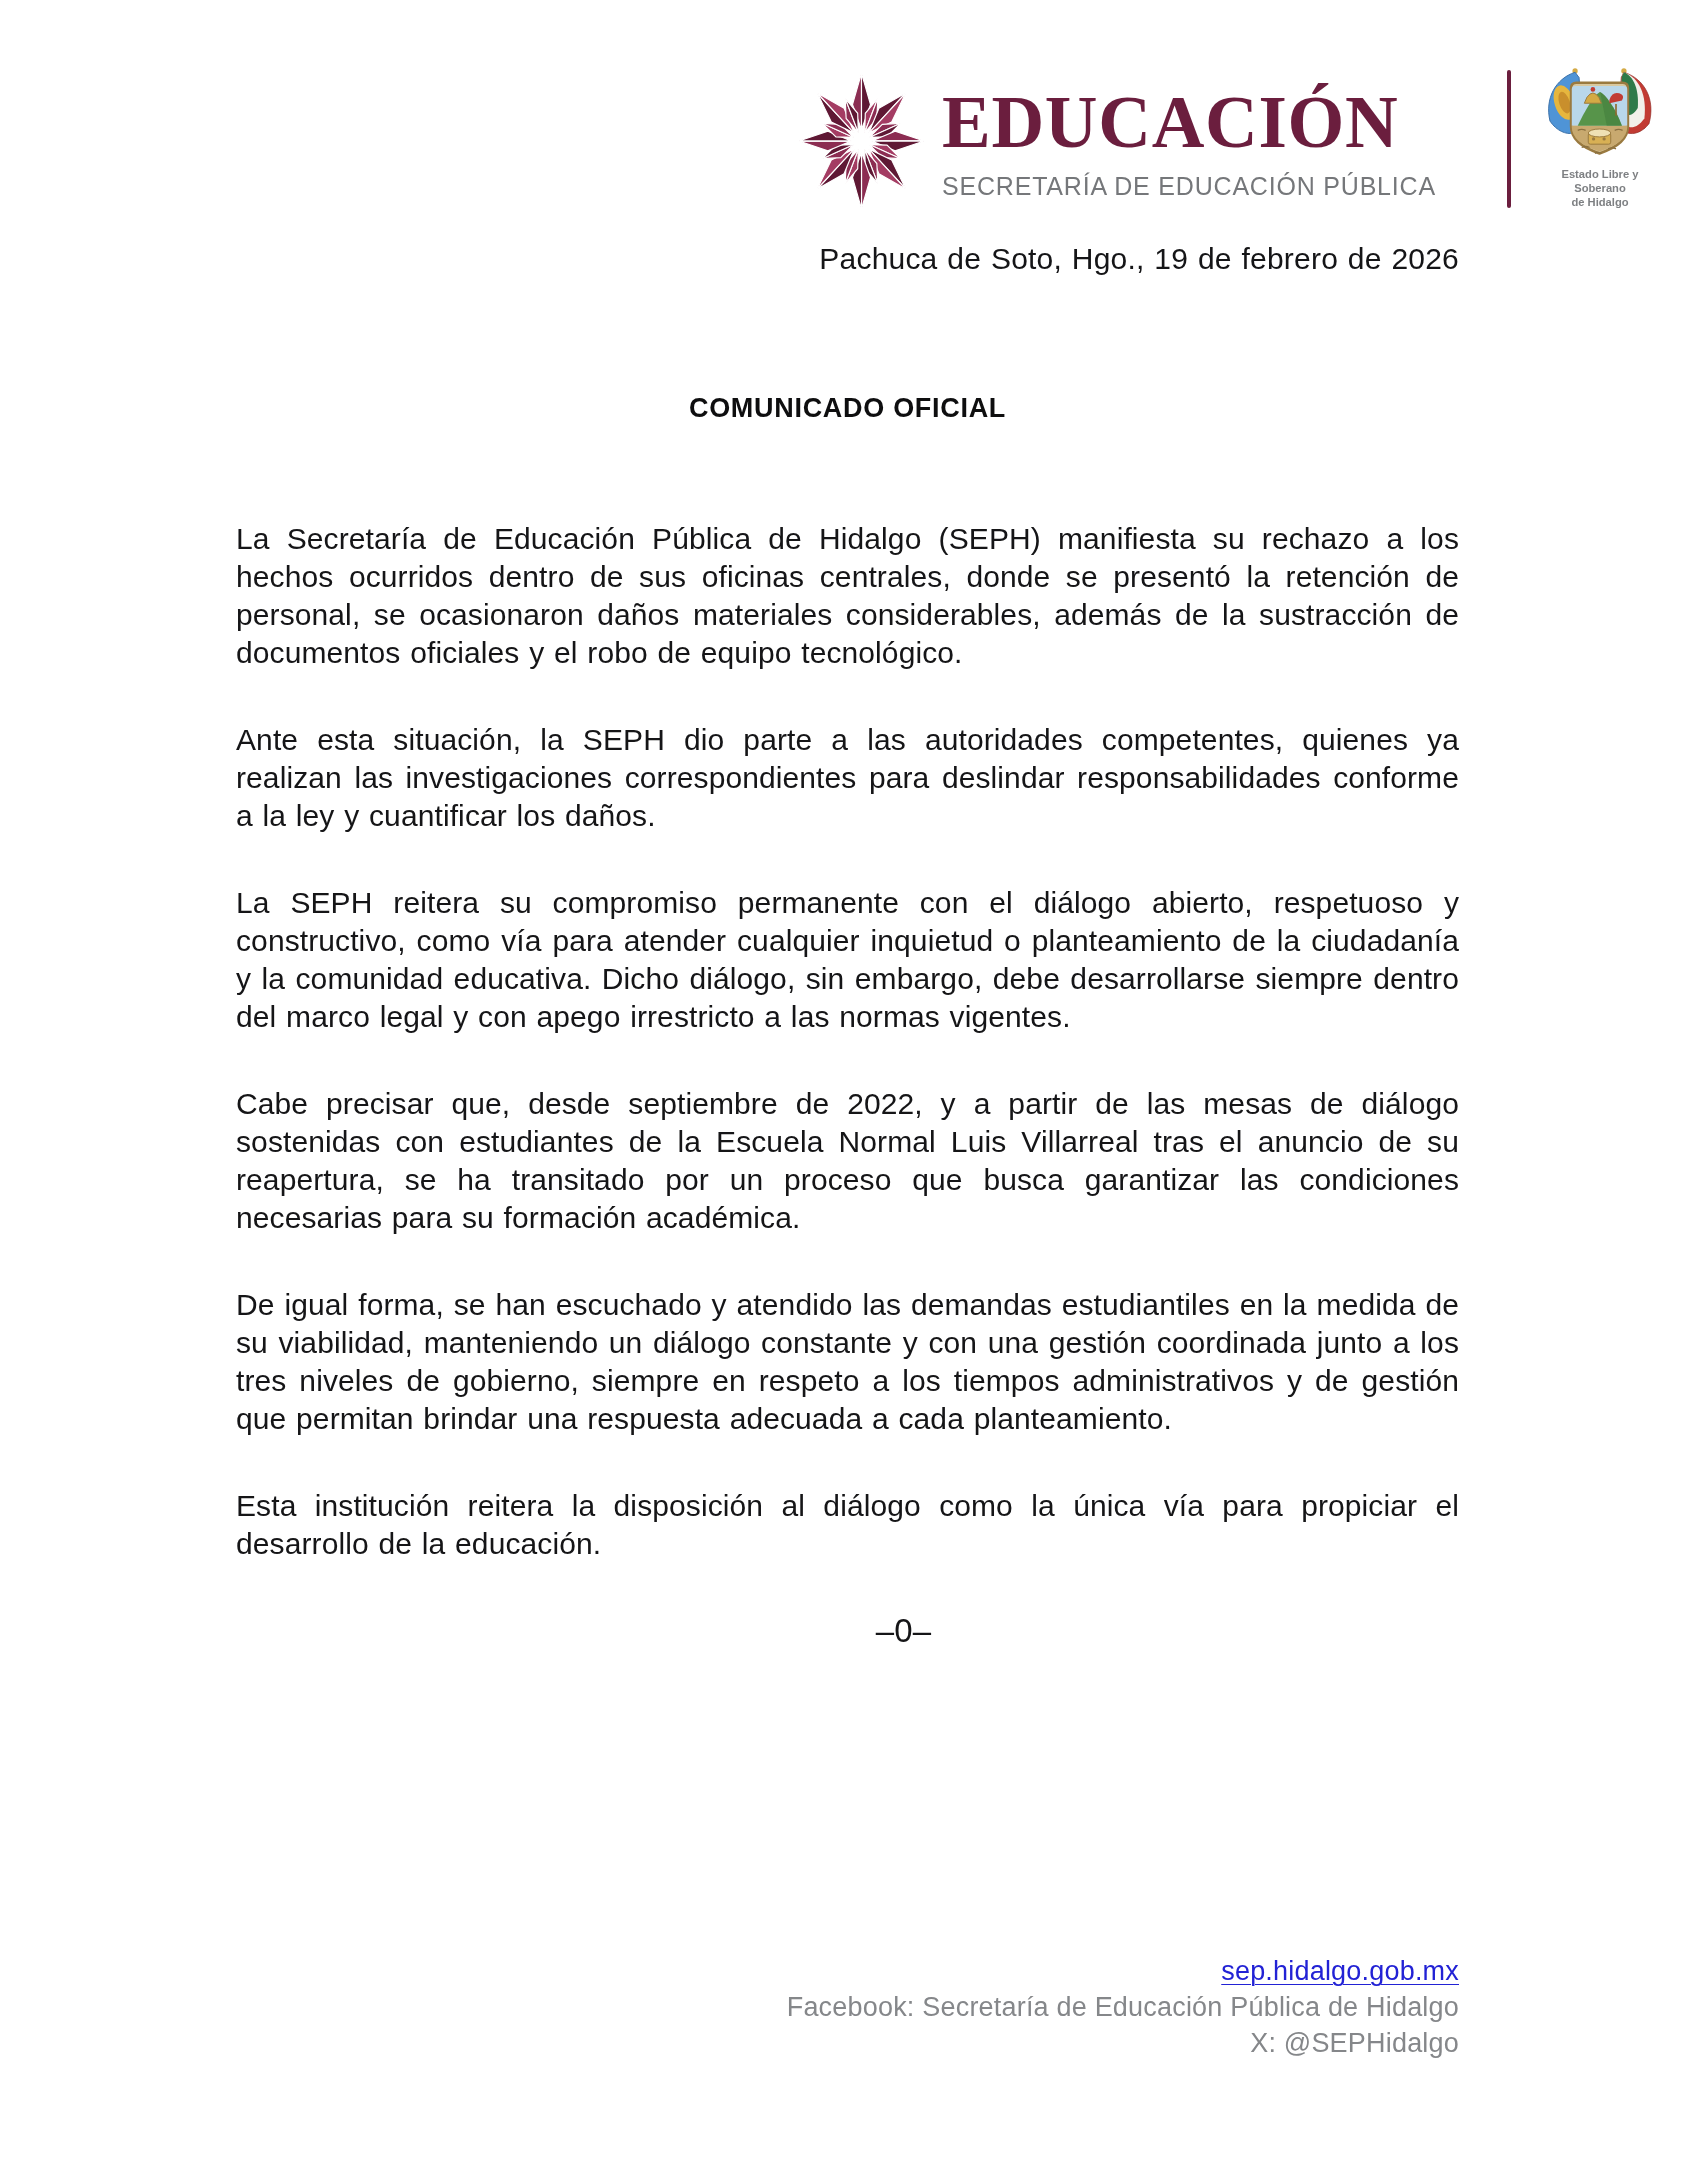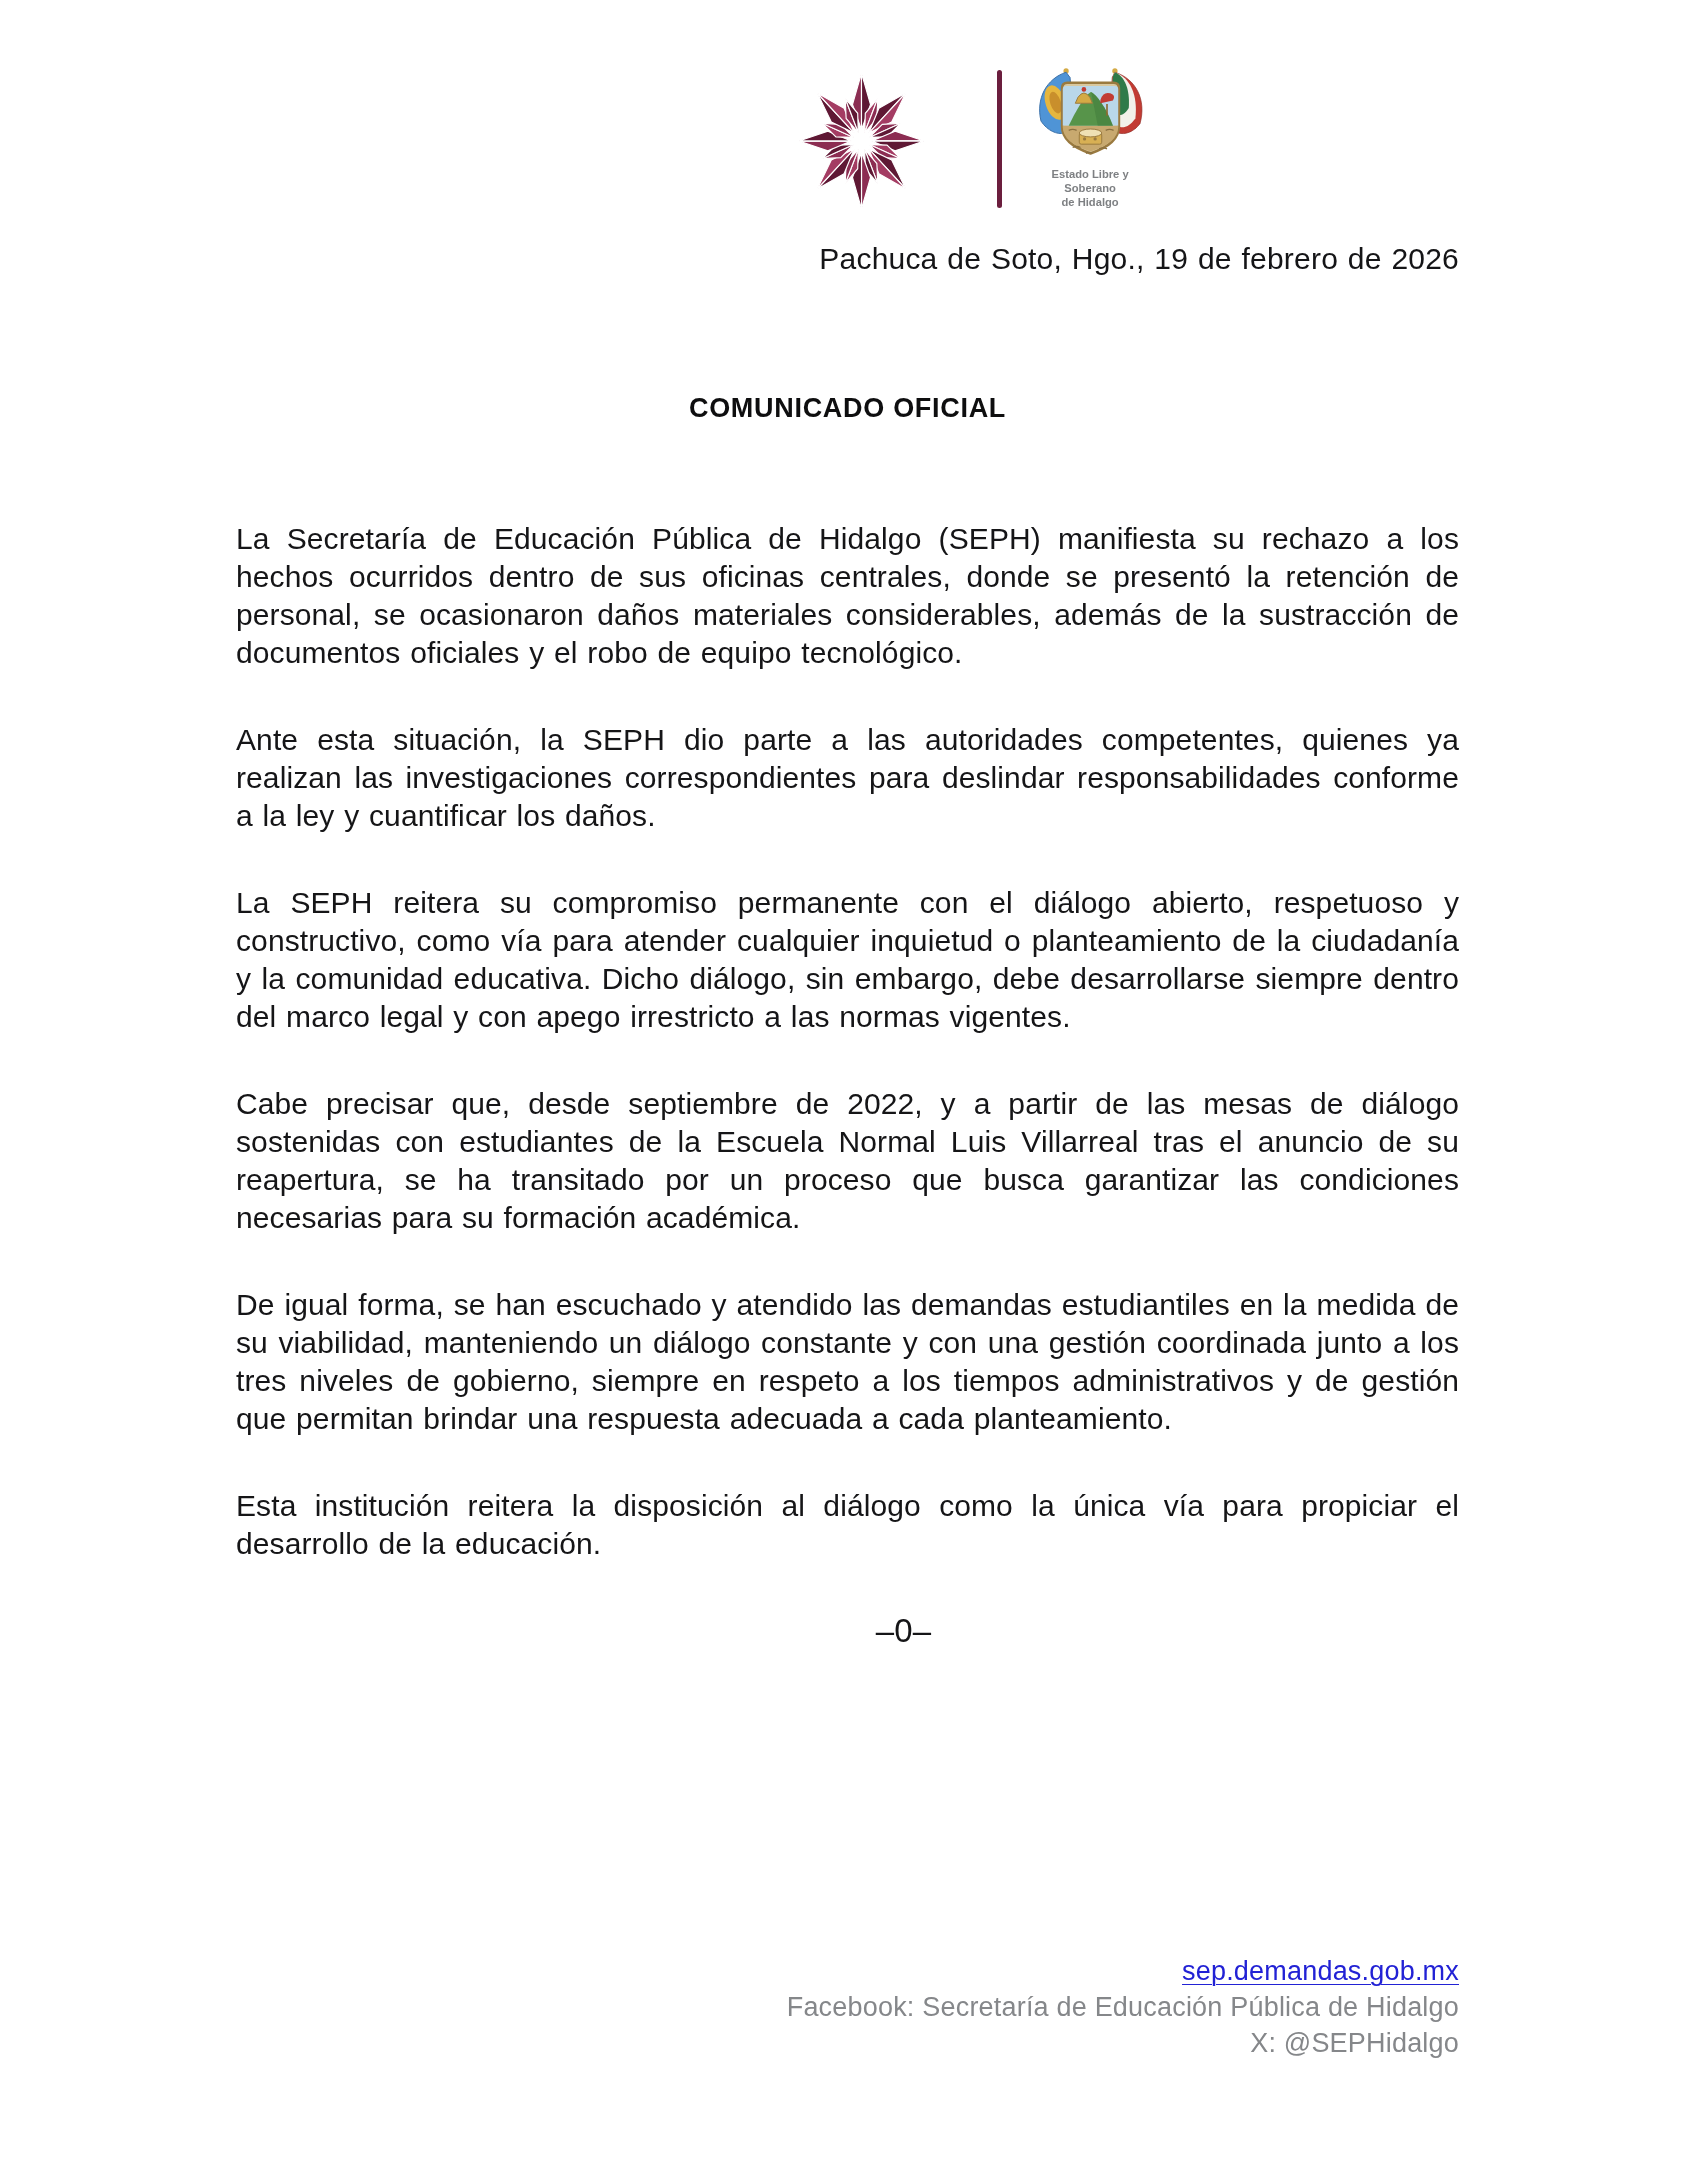--- a/index.html
+++ b/index.html
@@ -160,20 +160,24 @@
         <polygon points="84.0,100.0 47.8,114.0 3.0,100.0" fill="#8c2d52" stroke="#ffffff" stroke-width="1.8"></polygon>
         <polygon points="84.0,100.0 3.0,100.0 47.8,86.0" fill="#5f1834" stroke="#ffffff" stroke-width="1.8"></polygon>
         <polygon points="88.0,95.0 60.4,94.1 39.0,74.7" fill="#a43c63" stroke="#ffffff" stroke-width="1.8"></polygon>
         <polygon points="88.0,95.0 39.0,74.7 67.8,76.2" fill="#8c2d52" stroke="#ffffff" stroke-width="1.8"></polygon>
         <polygon points="88.7,88.7 53.2,73.0 31.4,31.4" fill="#5f1834" stroke="#ffffff" stroke-width="1.8"></polygon>
         <polygon points="88.7,88.7 31.4,31.4 73.0,53.2" fill="#a43c63" stroke="#ffffff" stroke-width="1.8"></polygon>
         <polygon points="95.0,88.0 76.2,67.8 74.7,39.0" fill="#8c2d52" stroke="#ffffff" stroke-width="1.8"></polygon>
         <polygon points="95.0,88.0 74.7,39.0 94.1,60.4" fill="#5f1834" stroke="#ffffff" stroke-width="1.8"></polygon>
       </svg>
 
+    <div class="wordmark-block">
+      <div class="wordmark">EDUCACIÓN</div>
+      <div class="subtitle">SECRETARÍA DE EDUCACIÓN PÚBLICA</div>
+    </div>
 
     <div class="divider"></div>
 
     <div class="crest-block">
       <svg class="crest" viewBox="0 0 190 150">
 
         <line x1="58" y1="14" x2="44" y2="52" stroke="#9a7a40" stroke-width="3"></line>
         <circle cx="58" cy="12" r="4" fill="#d4aa45"></circle>
         <line x1="132" y1="14" x2="146" y2="52" stroke="#9a7a40" stroke-width="3"></line>
         <circle cx="132" cy="12" r="4" fill="#d4aa45"></circle>
@@ -222,20 +226,20 @@
     <p>Ante esta situación, la SEPH dio parte a las autoridades competentes, quienes ya realizan las investigaciones correspondientes para deslindar responsabilidades conforme a la ley y cuantificar los daños.</p>
     <p>La SEPH reitera su compromiso permanente con el diálogo abierto, respetuoso y constructivo, como vía para atender cualquier inquietud o planteamiento de la ciudadanía y la comunidad educativa. Dicho diálogo, sin embargo, debe desarrollarse siempre dentro del marco legal y con apego irrestricto a las normas vigentes.</p>
     <p>Cabe precisar que, desde septiembre de 2022, y a partir de las mesas de diálogo sostenidas con estudiantes de la Escuela Normal Luis Villarreal tras el anuncio de su reapertura, se ha transitado por un proceso que busca garantizar las condiciones necesarias para su formación académica.</p>
     <p>De igual forma, se han escuchado y atendido las demandas estudiantiles en la medida de su viabilidad, manteniendo un diálogo constante y con una gestión coordinada junto a los tres niveles de gobierno, siempre en respeto a los tiempos administrativos y de gestión que permitan brindar una respuesta adecuada a cada planteamiento.</p>
     <p>Esta institución reitera la disposición al diálogo como la única vía para propiciar el desarrollo de la educación.</p>
     <div class="closing-mark">–0–</div>
   </div>
 
   <div class="footer">
     <div>
-      <a class="footer-link">sep.demandas.gob.mx</a>
+      <a class="footer-link">sep.hidalgo.gob.mx</a>
     </div>
     <div>Facebook: Secretaría de Educación Pública de Hidalgo</div>
     <div>X: @SEPHidalgo</div>
   </div>
 
 </div>
 
 
 </body></html>

